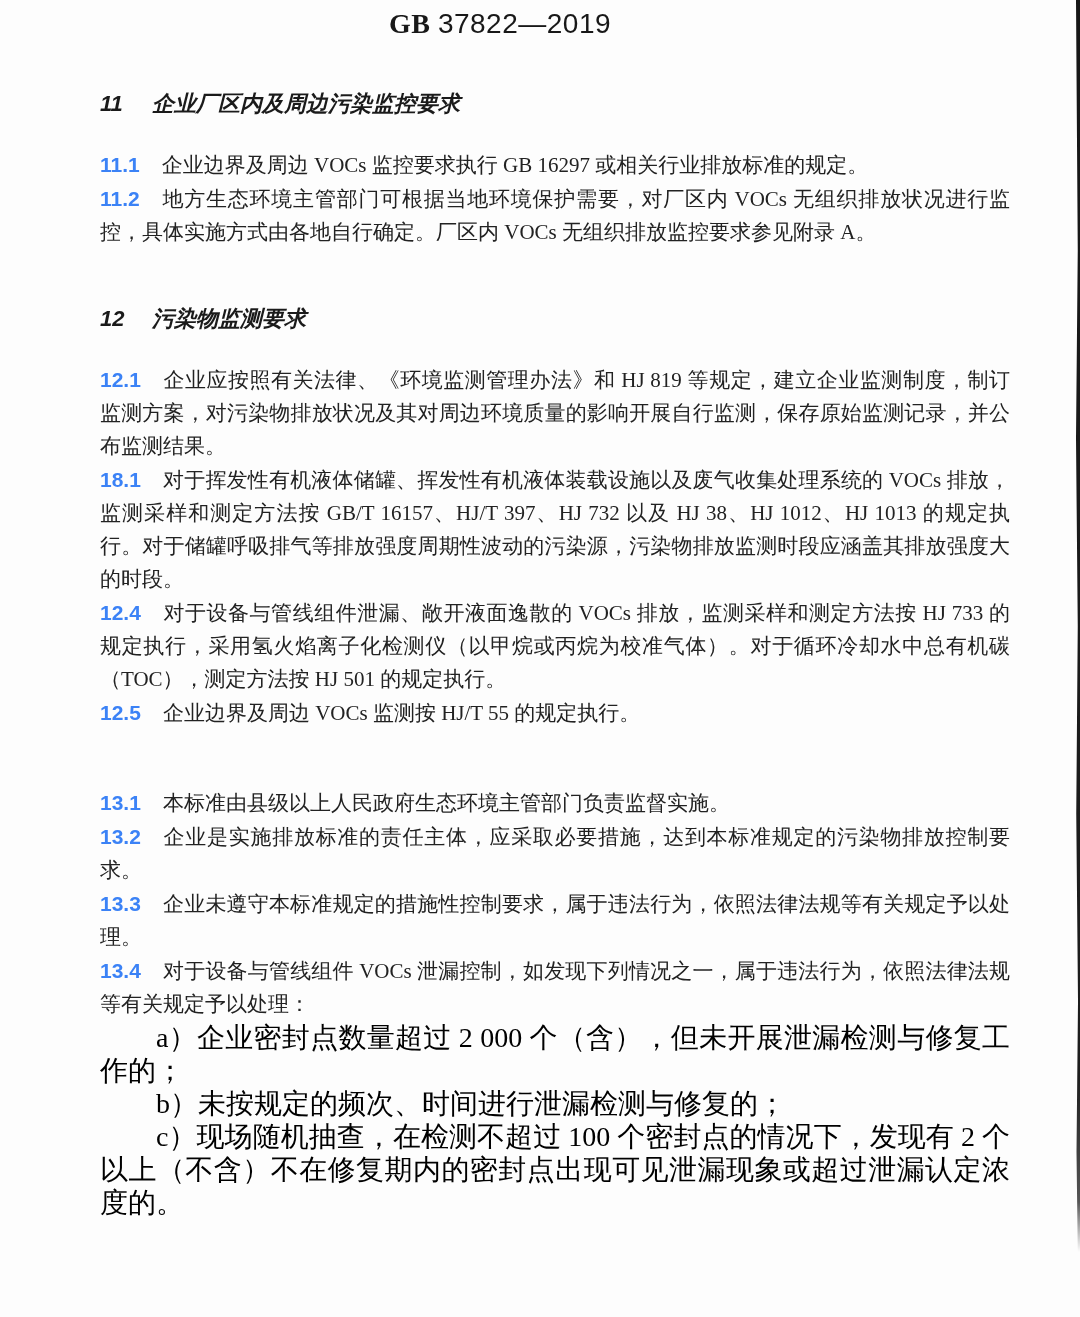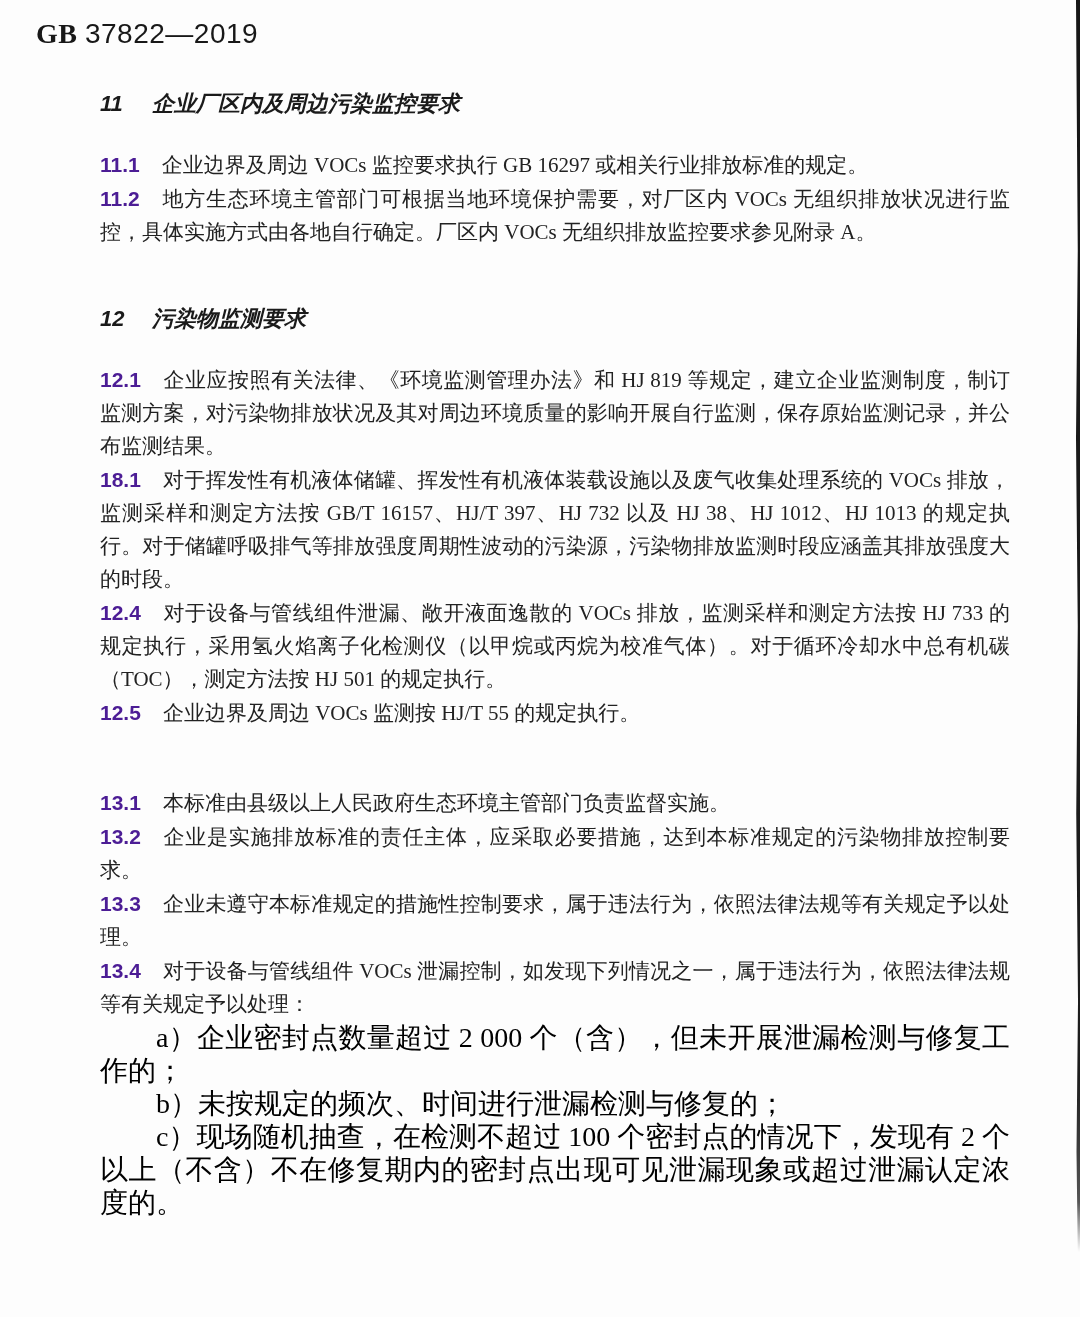--- a/index.html
+++ b/index.html
@@ -27,28 +27,27 @@
     position: absolute;
     top: 0;
     right: 0;
     width: 5px;
     height: 1252px;
     background: linear-gradient(to bottom, #161616 0%, #1d1d1d 86%, #555 96%, transparent 100%);
     clip-path: polygon(20% 0, 100% 0, 100% 100%, 55% 100%, 30% 92%, 60% 80%, 25% 65%, 55% 50%, 20% 35%, 55% 20%);
   }
   .doc-header {
     position: absolute;
-    top: 18px;
+    top: 8px;
     left: 0;
     width: 1000px;
-    text-align: left;
+    text-align: center;
     font-size: 28px;
     letter-spacing: 0.5px;
     color: #181818;
-    padding-left: 36px;
   }
   .doc-header .code-prefix {
     font-family: "Liberation Serif", serif;
     font-weight: bold;
   }
   .doc-header .code-number {
     font-family: "Liberation Sans", "DejaVu Sans", sans-serif;
     font-weight: 500;
   }
   .content {
@@ -77,21 +76,21 @@
   .clause {
     font-size: 21px;
     line-height: 33px;
     text-align: justify;
     margin: 0;
     color: #222;
   }
   .clause .clause-num {
     font-family: "Liberation Sans", "DejaVu Sans", sans-serif;
     font-weight: bold;
-    color: #4c1d95;
+    color: #3b82f6;
     margin-right: 22px;
   }
   .sub-items .sub-item {
     font-size: 28px;
     line-height: 33px;
     text-align: justify;
     text-indent: 2em;
     margin: 0;
     color: #000000;
   }

